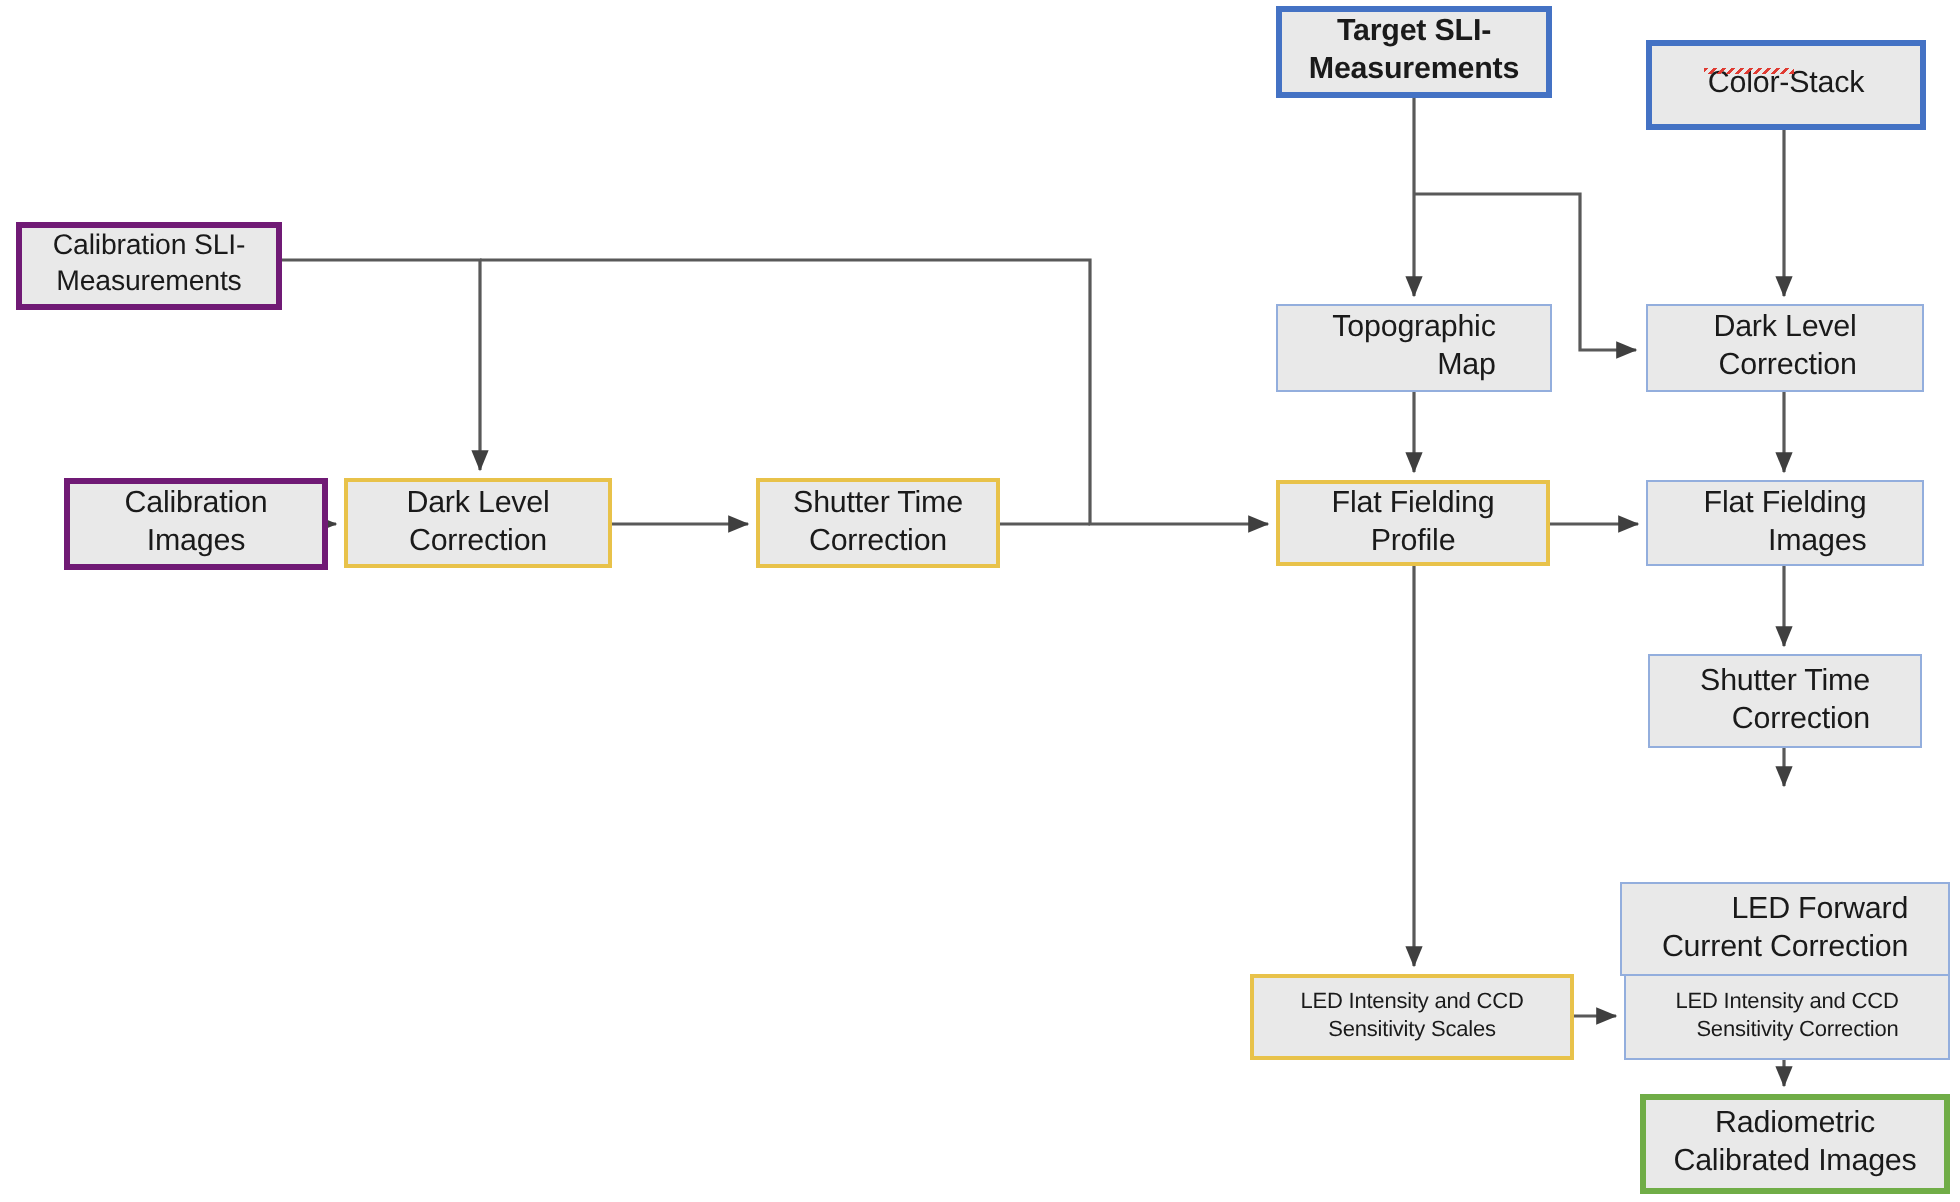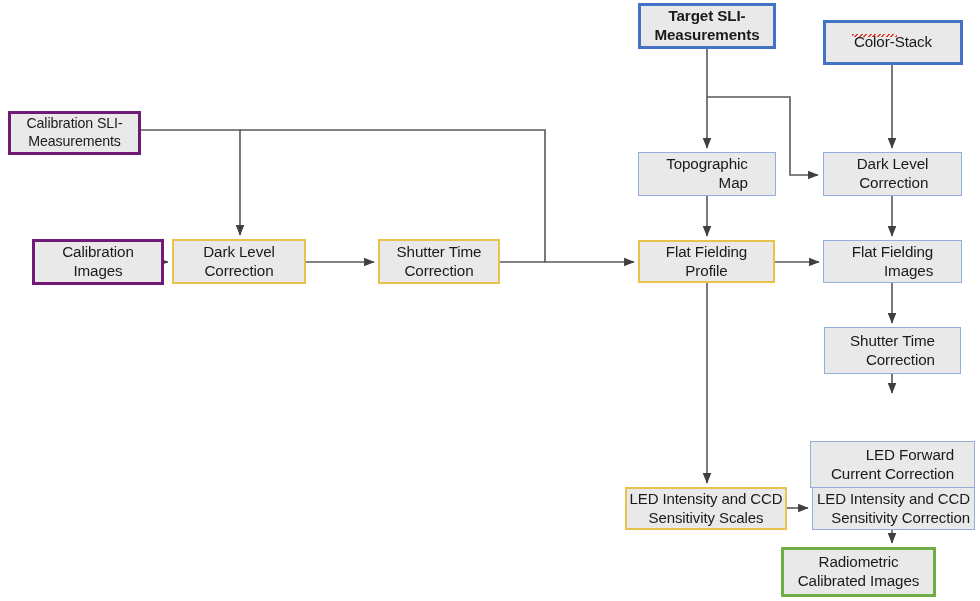--- a/index.html
+++ b/index.html
@@ -41,21 +41,21 @@
   }
   
   .b-gold-thick { border: 3px solid #701a75; }
   .b-gold-thin  { border: 2px solid #e8c24a; }
   .b-blue-thick { border: 3px solid #4472c4; }
   .b-blue-thin  { border: 1.6px solid #93aedd; text-align: right; }
   .b-green-thick{ border: 3px solid #70ad47; }
 
   .fs-15 { font-size: 15.2px; }
   .fs-14 { font-size: 14.2px; }
-  .fs-13 { font-size: 15px; }
+  .fs-13 { font-size: 11px; }
 
   .spell-underline {
     position: absolute;
     height: 3px;
     background: repeating-linear-gradient(135deg,
         #e03b32 0px, #e03b32 1.6px,
         rgba(224,59,50,0) 1.6px, rgba(224,59,50,0) 3.2px);
     pointer-events: none;
   }
 </style>
@@ -112,20 +112,20 @@
       <div class="node b-blue-thin fs-15" style="left: 823px; top: 240px; width: 139px; height: 43px;">Flat Fielding
 Images</div>
       <div class="node b-blue-thin fs-15" style="left: 824px; top: 327px; width: 137px; height: 47px;">Shutter Time
 Correction</div>
       <div class="node b-blue-thin fs-15" style="left: 810px; top: 397px; width: 165px; height: 47px; margin-top: 44px;">LED Forward
 Current Correction</div>
       <div class="node b-gold-thin fs-13" style="left: 625px; top: 487px; width: 162px; height: 43px;">LED Intensity and CCD
 Sensitivity Scales</div>
       <div class="node b-blue-thin fs-13" style="left: 812px; top: 487px; width: 163px; height: 43px;">LED Intensity and CCD
 Sensitivity Correction</div>
-      <div class="node b-green-thick fs-15" style="left: 781px; top: 547px; width: 155px; height: 50px;">Radiometric
+      <div class="node b-green-thick fs-15" style="left: 820px; top: 547px; width: 155px; height: 50px;">Radiometric
 Calibrated Images</div>
     </div>
   <div id="mark-layer">
       <div class="spell-underline" style="left: 852px; top: 34px; width: 45px;"></div>
     </div>
 
 </div>
 
 </body></html>

